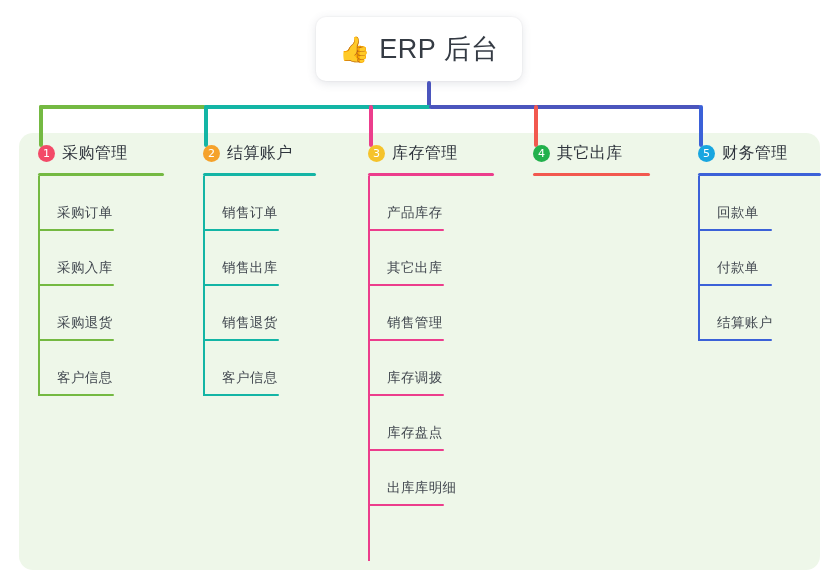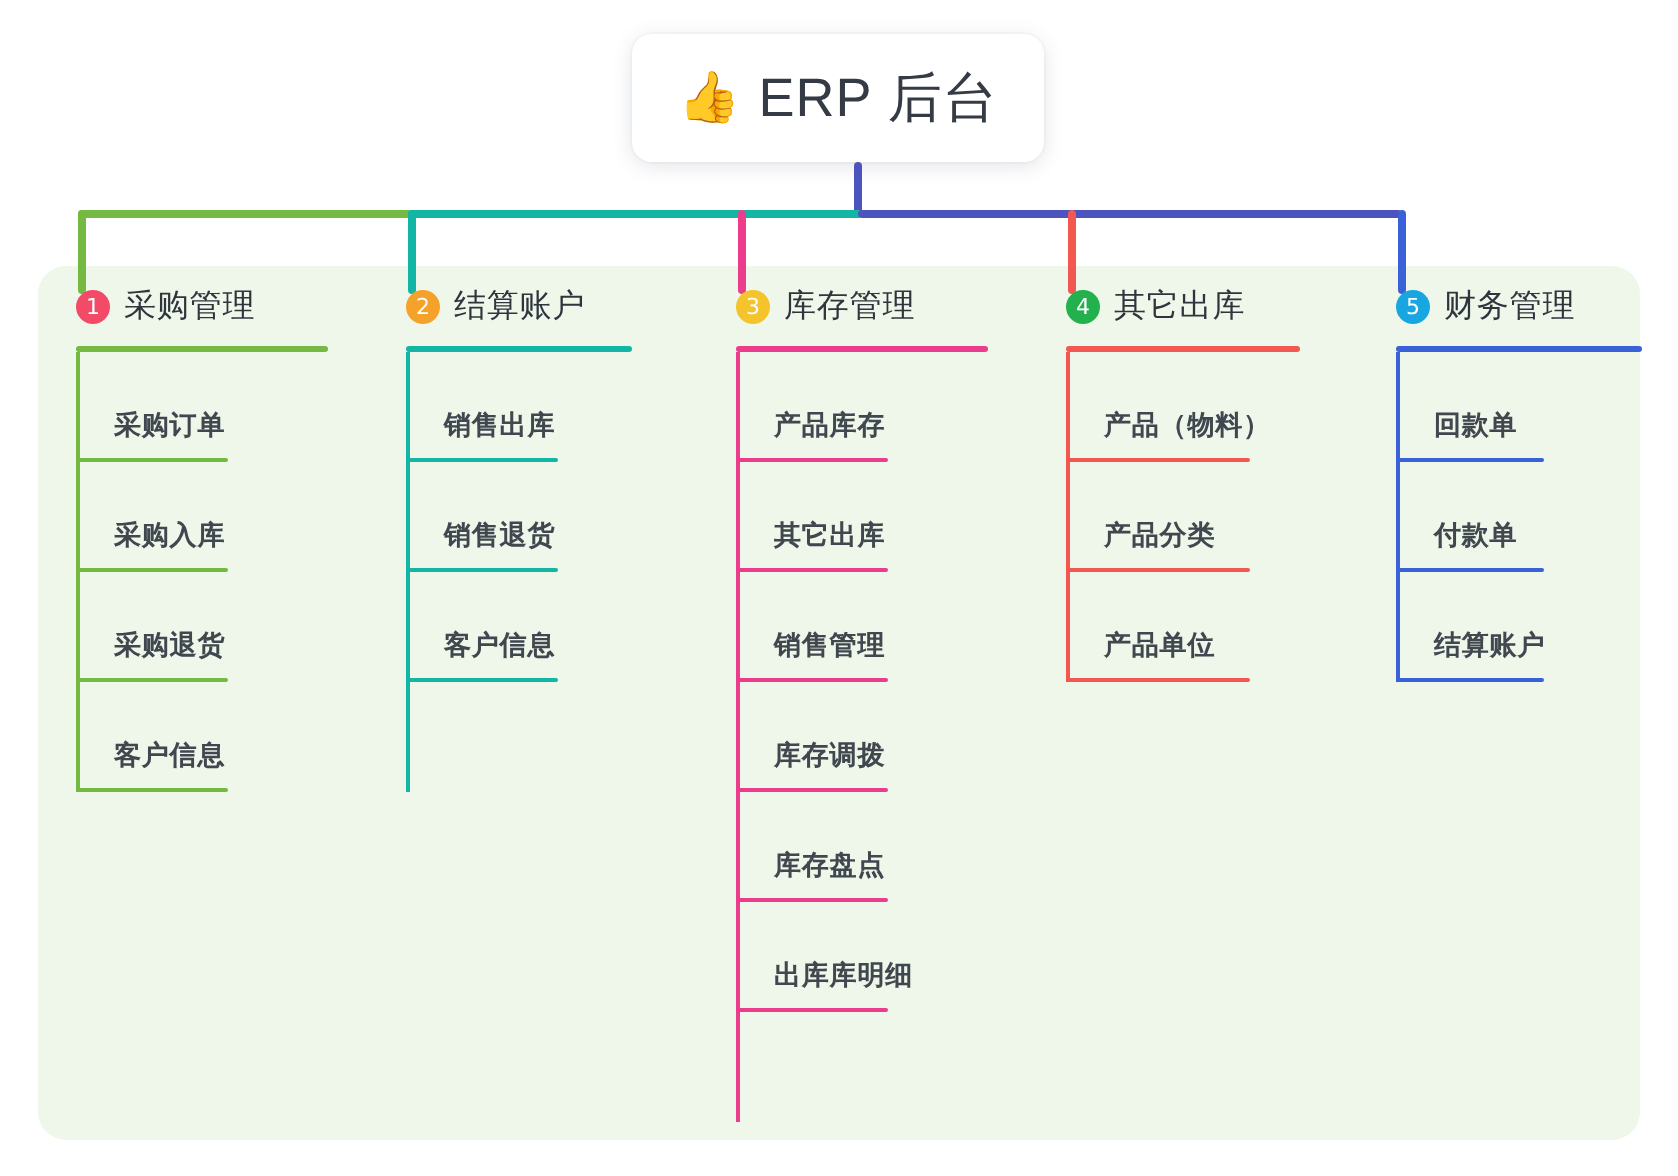--- a/index.html
+++ b/index.html
@@ -47,21 +47,20 @@
     font-family:"DejaVu Sans",sans-serif;
   }
   .col-title{font-size:16px;color:#2f353d;white-space:nowrap;letter-spacing:.4px;}
   .head-rule{height:3px;border-radius:2px;margin-top:7px;}
 
   .items{position:relative;margin-top:0;}
   .spine{position:absolute;left:19px;top:0;width:2px;}
   .item{
     position:relative;height:55px;box-sizing:border-box;
     padding-left:38px;
-    font-weight:bold;
   }
   .item-label{
     position:absolute;left:38px;bottom:9px;font-size:13.5px;color:#41474f;
     white-space:nowrap;letter-spacing:.4px;
   }
   .item-rule{
     position:absolute;left:19px;bottom:0;height:2px;border-radius:1px;
   }
 </style>
 </head>
@@ -117,20 +116,24 @@
       </div>
       <div class="col" style="left: 184px; width: 160px;">
         <div class="col-head">
           <span class="badge" style="background: rgb(245, 162, 43);">2</span>
           <span class="col-title">结算账户</span>
         </div>
         <div class="head-rule" style="background: rgb(19, 181, 165); width: 113px; margin-left: 19px;"></div>
         <div class="items">
           <div class="spine" style="background: rgb(19, 181, 165); height: 220px;"></div>
           <div class="item">
+            <span class="item-label">销售订单</span>
+            <div class="item-rule" style="background: rgb(19, 181, 165); width: 76px;"></div>
+          </div>
+          <div class="item">
             <span class="item-label">销售出库</span>
             <div class="item-rule" style="background: rgb(19, 181, 165); width: 76px;"></div>
           </div>
           <div class="item">
             <span class="item-label">销售退货</span>
             <div class="item-rule" style="background: rgb(19, 181, 165); width: 76px;"></div>
           </div>
           <div class="item">
             <span class="item-label">客户信息</span>
             <div class="item-rule" style="background: rgb(19, 181, 165); width: 76px;"></div>
@@ -170,35 +173,20 @@
             <div class="item-rule" style="background: rgb(236, 61, 140); width: 76px;"></div>
           </div>
         </div>
       </div>
       <div class="col" style="left: 514px; width: 160px;">
         <div class="col-head">
           <span class="badge" style="background: rgb(34, 177, 76);">4</span>
           <span class="col-title">其它出库</span>
         </div>
         <div class="head-rule" style="background: rgb(242, 88, 79); width: 117px; margin-left: 19px;"></div>
-        <div class="items">
-          <div class="spine" style="background: rgb(242, 88, 79); height: 165px;"></div>
-          <div class="item">
-            <span class="item-label">产品（物料）</span>
-            <div class="item-rule" style="background: rgb(242, 88, 79); width: 92px;"></div>
-          </div>
-          <div class="item">
-            <span class="item-label">产品分类</span>
-            <div class="item-rule" style="background: rgb(242, 88, 79); width: 92px;"></div>
-          </div>
-          <div class="item">
-            <span class="item-label">产品单位</span>
-            <div class="item-rule" style="background: rgb(242, 88, 79); width: 92px;"></div>
-          </div>
-        </div>
       </div>
       <div class="col" style="left: 679px; width: 142px;">
         <div class="col-head">
           <span class="badge" style="background: rgb(24, 166, 224);">5</span>
           <span class="col-title">财务管理</span>
         </div>
         <div class="head-rule" style="background: rgb(59, 97, 216); width: 123px; margin-left: 19px;"></div>
         <div class="items">
           <div class="spine" style="background: rgb(59, 97, 216); height: 165px;"></div>
           <div class="item">

